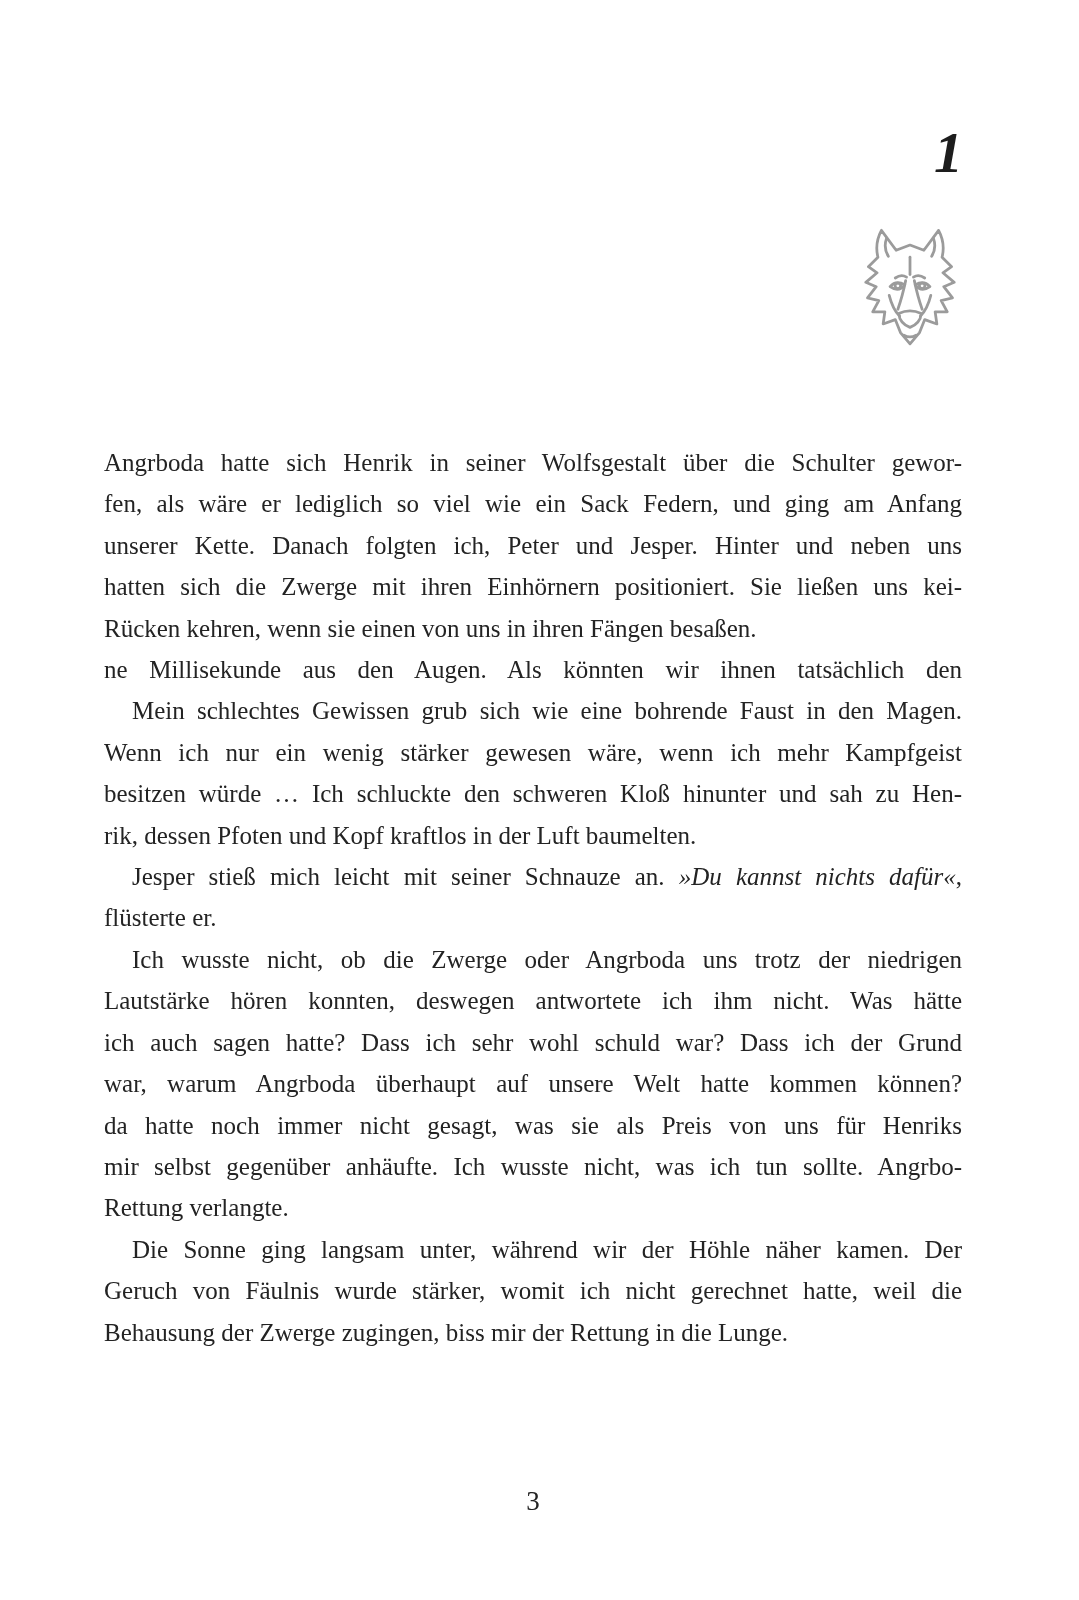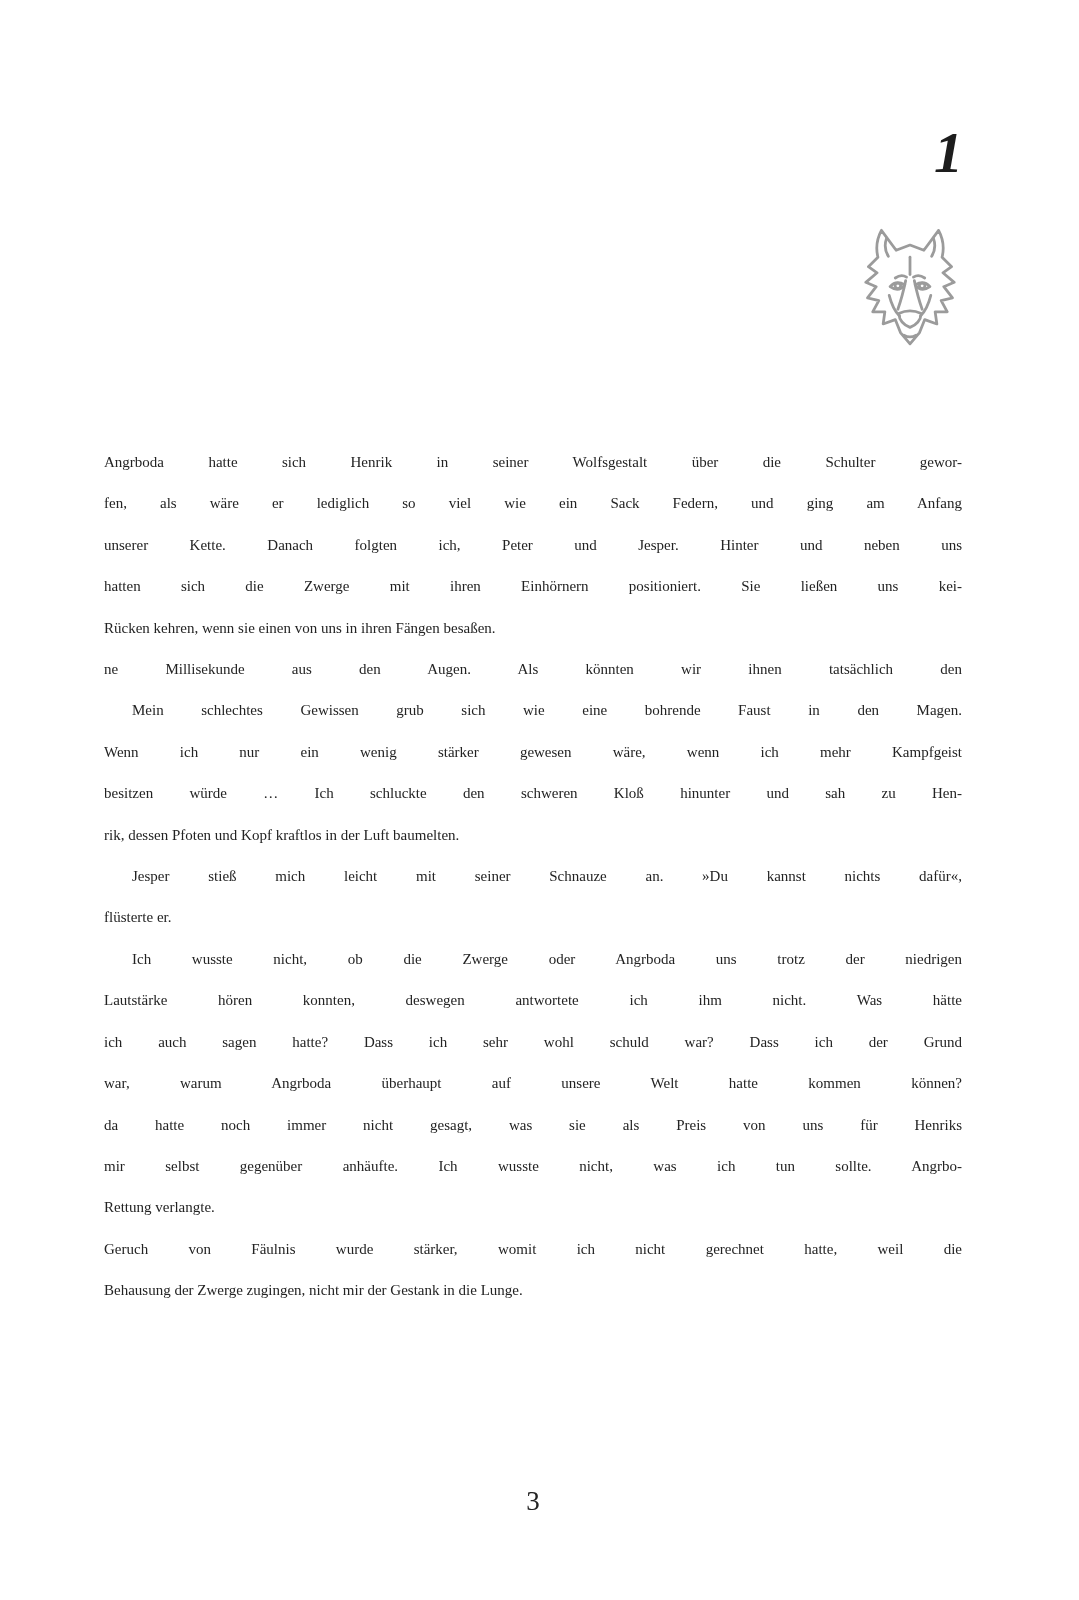--- a/index.html
+++ b/index.html
@@ -34,34 +34,35 @@
     width: 104px;
     height: 138px;
   }
   .text-block {
     position: absolute;
     left: 104px;
     top: 442px;
     width: 858px;
   }
   .line {
-    font-size: 15px;
+    font-size: 25px;
     line-height: 41.4px;
     text-align: justify;
     text-align-last: justify;
     white-space: normal;
     color: #232323;
   }
   .line.last {
     text-align-last: left;
   }
   .line.indent {
     text-indent: 28px;
   }
   .q-italic {
+    font-style: italic;
   }
   .page-number {
     position: absolute;
     left: 104px;
     top: 1484px;
     width: 858px;
     text-align: center;
     font-size: 27px;
     line-height: 34px;
     color: #232323;
@@ -111,20 +112,21 @@
     <div class="line last"><span>flüsterte er.</span></div>
 
     <div class="line indent"><span>Ich wusste nicht, ob die Zwerge oder Angrboda uns trotz der niedrigen</span></div>
     <div class="line"><span>Lautstärke hören konnten, deswegen antwortete ich ihm nicht. Was hätte</span></div>
     <div class="line"><span>ich auch sagen hatte? Dass ich sehr wohl schuld war? Dass ich der Grund</span></div>
     <div class="line"><span>war, warum Angrboda überhaupt auf unsere Welt hatte kommen können?</span></div>
     <div class="line"><span>da hatte noch immer nicht gesagt, was sie als Preis von uns für Henriks</span></div>
     <div class="line"><span>mir selbst gegenüber anhäufte. Ich wusste nicht, was ich tun sollte. Angrbo-</span></div>
     <div class="line last"><span>Rettung verlangte.</span></div>
 
+    <div class="line indent"><span>Die Sonne ging langsam unter, während wir der Höhle näher kamen. Der</span></div>
     <div class="line"><span>Geruch von Fäulnis wurde stärker, womit ich nicht gerechnet hatte, weil die</span></div>
-    <div class="line last"><span>Behausung der Zwerge zugingen, nicht mir der Gestank in die Lunge.</span></div>
+    <div class="line last"><span>Behausung der Zwerge zugingen, biss mir der Rettung in die Lunge.</span></div>
 
   </div>
 
   <div class="page-number">3</div>
 
 </div>
 
 </body></html>

